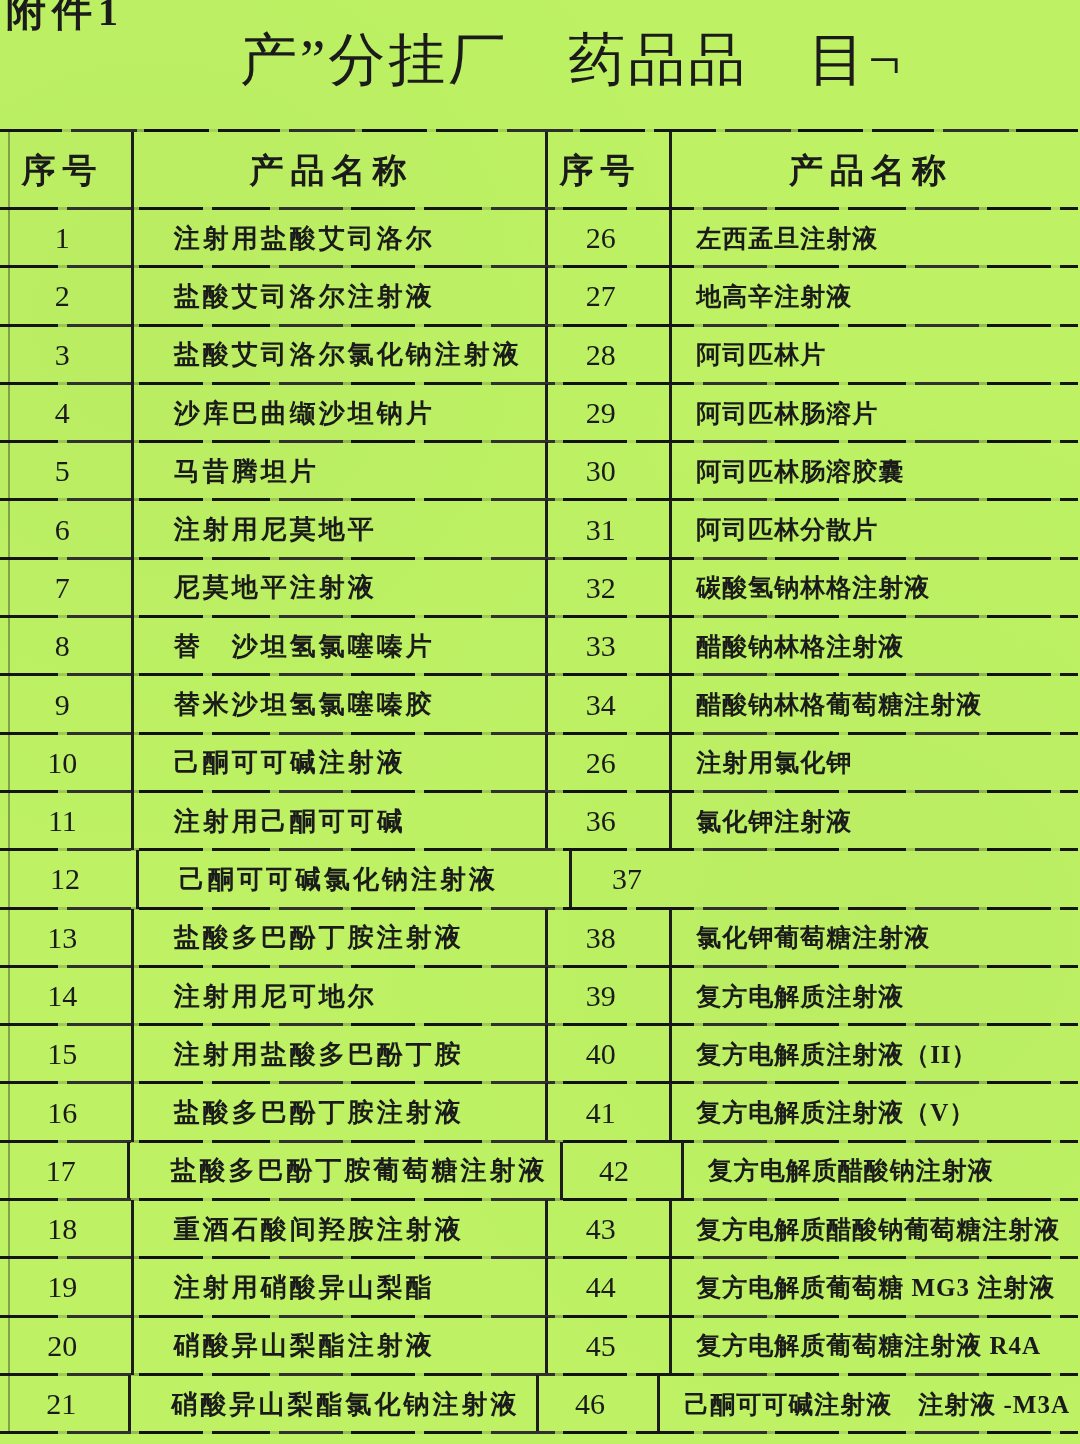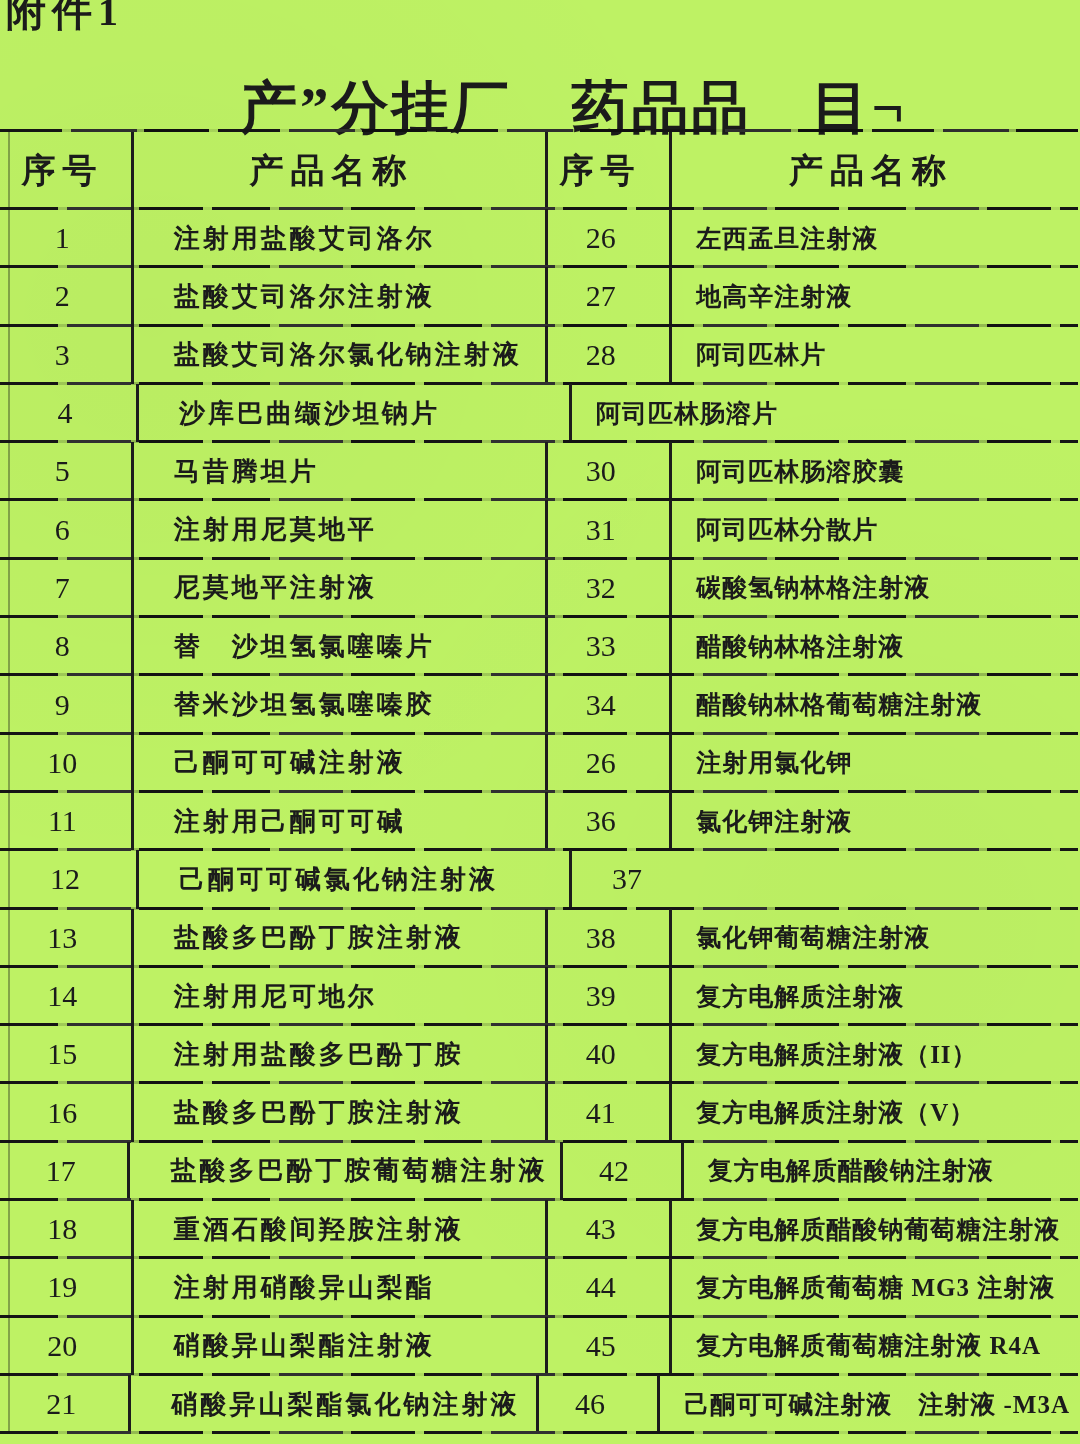--- a/index.html
+++ b/index.html
@@ -8,21 +8,21 @@
   .page{position:relative;width:1080px;height:1444px;overflow:hidden;
         background:#bef264;}
   
   .page::before{content:"";position:absolute;inset:0;pointer-events:none;
         background:
           radial-gradient(circle at 14% 22%, rgba(0,0,0,0.025), transparent 40%),
           radial-gradient(circle at 82% 64%, rgba(0,0,0,0.02), transparent 45%);}
   .attachment{position:absolute;top:-16px;left:6px;font-size:40px;font-weight:bold;
         letter-spacing:6px;}
   .title{position:absolute;top:22px;left:240px;width:650px;text-align:center;
-        font-size:57px;font-weight:bold;letter-spacing:3px;white-space:nowrap;margin-top:48px;}
+        font-size:57px;font-weight:normal;letter-spacing:3px;white-space:nowrap;}
   .table-wrap{position:absolute;left:8px;top:132px;width:1062px;}
   
   .hline-bg{background:repeating-linear-gradient(90deg,
         #151515 0 62px, rgba(21,21,21,.15) 62px 71px,
         #2e2e2e 71px 137px, rgba(21,21,21,.28) 137px 144px,
         #0f0f0f 144px 209px, rgba(21,21,21,.12) 209px 218px);}
   .topline{position:absolute;top:-3px;left:-8px;right:-8px;height:3px;}
   .row{display:flex;position:relative;height:58.3px;align-items:stretch;gap:16px;}
   .row::after{content:"";position:absolute;left:-8px;right:-8px;bottom:-1px;height:3px;
         background:repeating-linear-gradient(90deg,
@@ -106,20 +106,23 @@
           <span class="name">阿司匹林片</span>
         </div>
       </div>
       <div class="row">
         <div class="cell c1">
           <span class="num">4</span>
         </div>
         <div class="cell c2">
           <span class="name">沙库巴曲缬沙坦钠片</span>
         </div>
+        <div class="cell c3">
+          <span class="num">29</span>
+        </div>
         <div class="cell c4">
           <span class="name">阿司匹林肠溶片</span>
         </div>
       </div>
       <div class="row">
         <div class="cell c1">
           <span class="num">5</span>
         </div>
         <div class="cell c2">
           <span class="name">马昔腾坦片</span>

